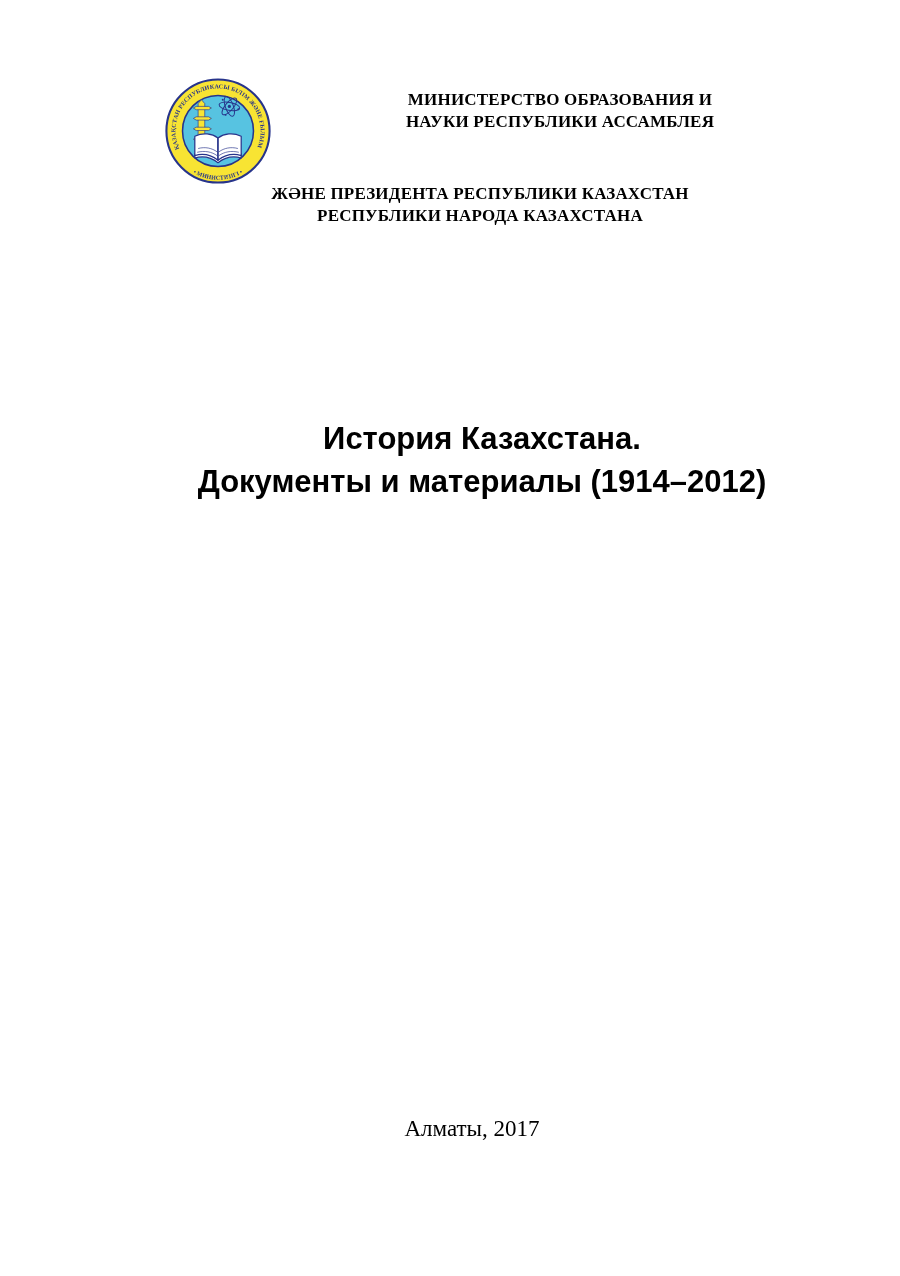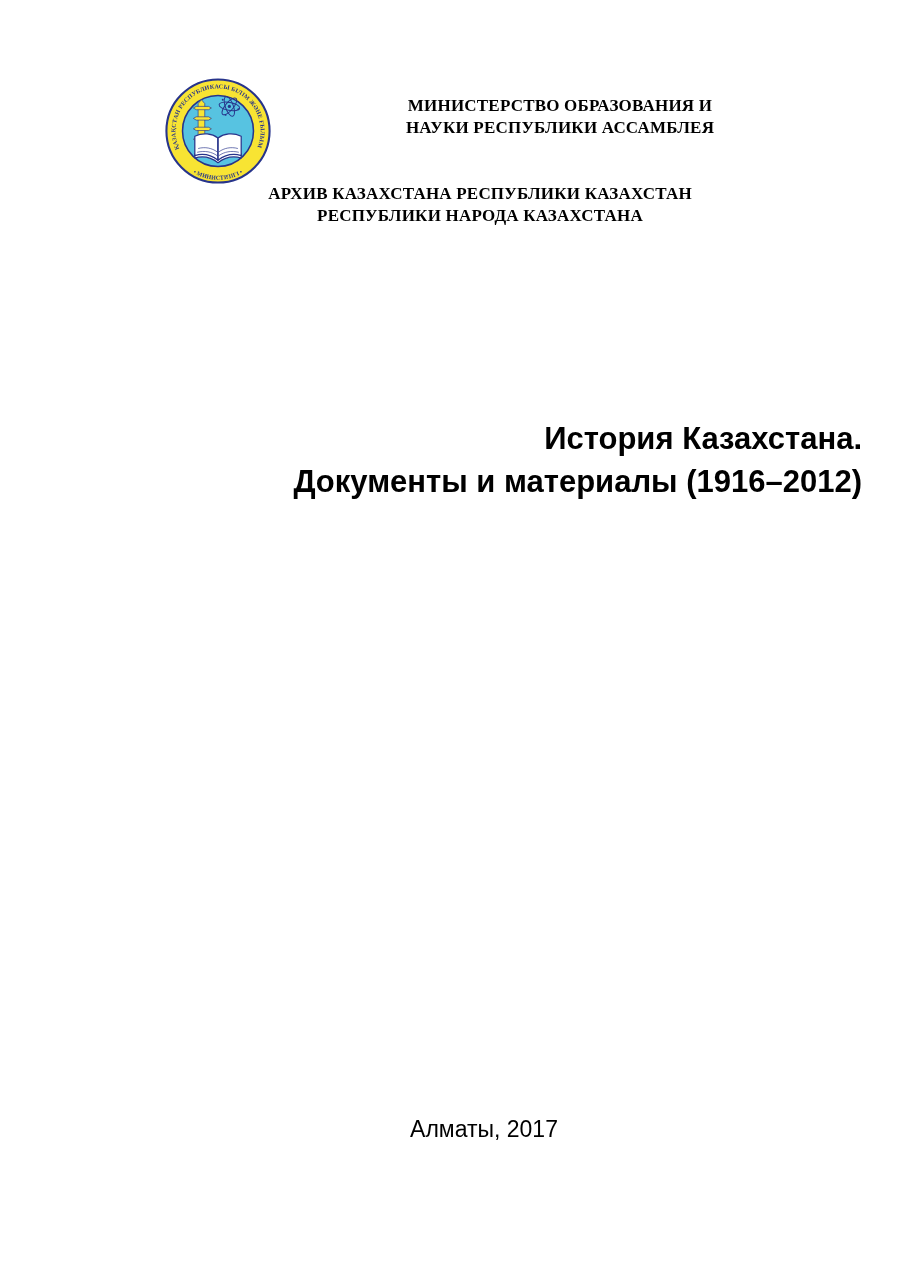--- a/index.html
+++ b/index.html
@@ -1,32 +1,32 @@
 <!DOCTYPE html>
 <html><head>
 <meta charset="utf-8">
 <style>
   html,body{margin:0;padding:0;background:#ffffff;}
   .page{position:relative;width:900px;height:1276px;margin:0 auto;background:#ffffff;color:#000;overflow:hidden;}
 
   .emblem{position:absolute;left:165px;top:78px;width:106px;height:106px;}
 
-  .ministry{position:absolute;left:368px;top:95px;width:384px;text-align:center;
+  .ministry{position:absolute;left:368px;top:89px;width:384px;text-align:center;
     font-family:"Liberation Serif","DejaVu Serif",serif;font-weight:bold;
     font-size:17px;line-height:22px;letter-spacing:.2px;}
   .orgs{position:absolute;left:100px;top:183px;width:760px;text-align:center;
     font-family:"Liberation Serif","DejaVu Serif",serif;font-weight:bold;
     font-size:17px;line-height:22px;letter-spacing:.2px;}
 
-  .title{position:absolute;left:102px;top:417px;width:760px;text-align:right;
+  .title{position:absolute;left:102px;top:417px;width:760px;text-align:center;
     font-family:"Liberation Sans","DejaVu Sans",sans-serif;font-weight:bold;
     font-size:31px;line-height:43px;}
 
-  .imprint{position:absolute;left:104px;top:1116px;width:760px;text-align:center;
-    font-family:Liberation Sans, sans-serif;font-size:23px;}
+  .imprint{position:absolute;left:92px;top:1116px;width:760px;text-align:center;
+    font-family:Liberation Serif, serif;font-size:23px;}
 
   
   .ring-outer{stroke:#27348B;stroke-width:2.2;}
   .ring-inner{stroke:#27348B;stroke-width:1.6;}
   .ring-text{font-family:"Liberation Serif","DejaVu Serif",serif;font-weight:bold;
     font-size:6.3px;letter-spacing:.1px;}
   .orn{stroke:#27348B;stroke-width:.7;}
   .atom-orbit{fill:none;stroke:#27348B;stroke-width:1;}
   .atom-dot{fill:#27348B;}
   .book-page{fill:#ffffff;stroke:#27348B;stroke-width:1.3;stroke-linejoin:round;}
@@ -86,24 +86,24 @@
       </g>
     </svg>
   </div>
 
   <div class="ministry">
     <div>МИНИСТЕРСТВО ОБРАЗОВАНИЯ И</div>
     <div>НАУКИ РЕСПУБЛИКИ АССАМБЛЕЯ</div>
   </div>
 
   <div class="orgs">
-    <div>АРХИВ КАЗАХСТАНА РЕСПУБЛИКИ КАЗАХСТАН</div>
+    <div>ЖӘНЕ ПРЕЗИДЕНТА РЕСПУБЛИКИ КАЗАХСТАН</div>
     <div>РЕСПУБЛИКИ НАРОДА КАЗАХСТАНА</div>
   </div>
 
   <div class="title">
     <div>История Казахстана.</div>
-    <div>Документы и материалы (1916–2012)</div>
+    <div>Документы и материалы (1914–2012)</div>
   </div>
 
   <div class="imprint">Алматы, 2017</div>
 
 </div>
 
 </body></html>

